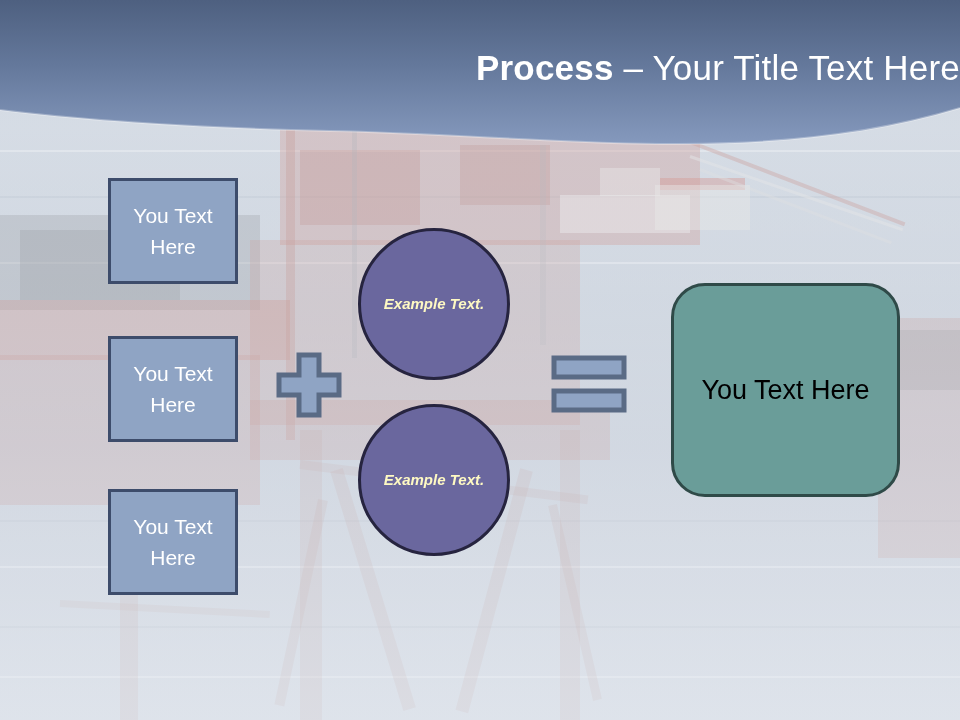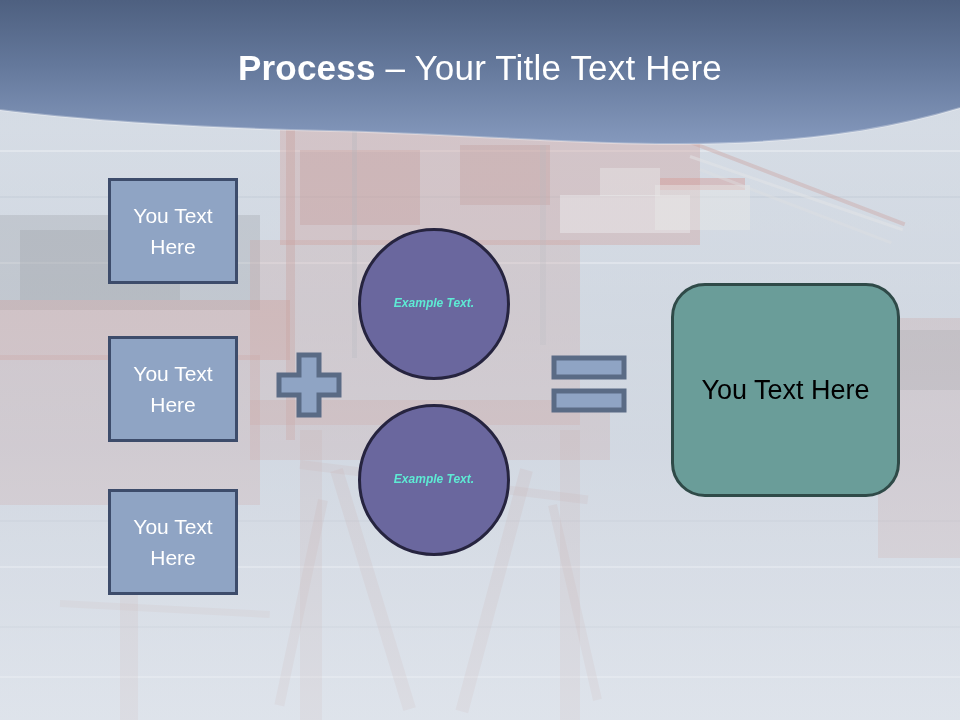--- a/index.html
+++ b/index.html
@@ -280,21 +280,21 @@
     width: 960px;
     height: 180px;
   }
   .header-band svg { display: block; }
 
   .slide-title {
     position: absolute;
     left: 0;
     top: 48px;
     width: 960px;
-    text-align: center;
+    text-align: right;
     font-size: 35px;
     color: #ffffff;
     letter-spacing: 0.2px;
     white-space: nowrap;
   }
   .slide-title .t-bold { font-weight: bold; }
   .slide-title .t-norm { font-weight: normal; }
 
   
   .shape-layer {
@@ -341,22 +341,22 @@
     width: 152px;
     height: 152px;
     border-radius: 50%;
     background: #6a679e;
     border: 3px solid #26243f;
     box-sizing: border-box;
     display: flex;
     align-items: center;
     justify-content: center;
     text-align: center;
-    color: #5eead4;
-    font-size: 12px;
+    color: #fef9c3;
+    font-size: 15px;
     font-weight: bold;
     font-style: italic;
     line-height: 1.65;
   }
   .cn1 { left: 358px; top: 228px; }
   .cn2 { left: 358px; top: 404px; }
 
   .result-box {
     position: absolute;
     left: 671px;

